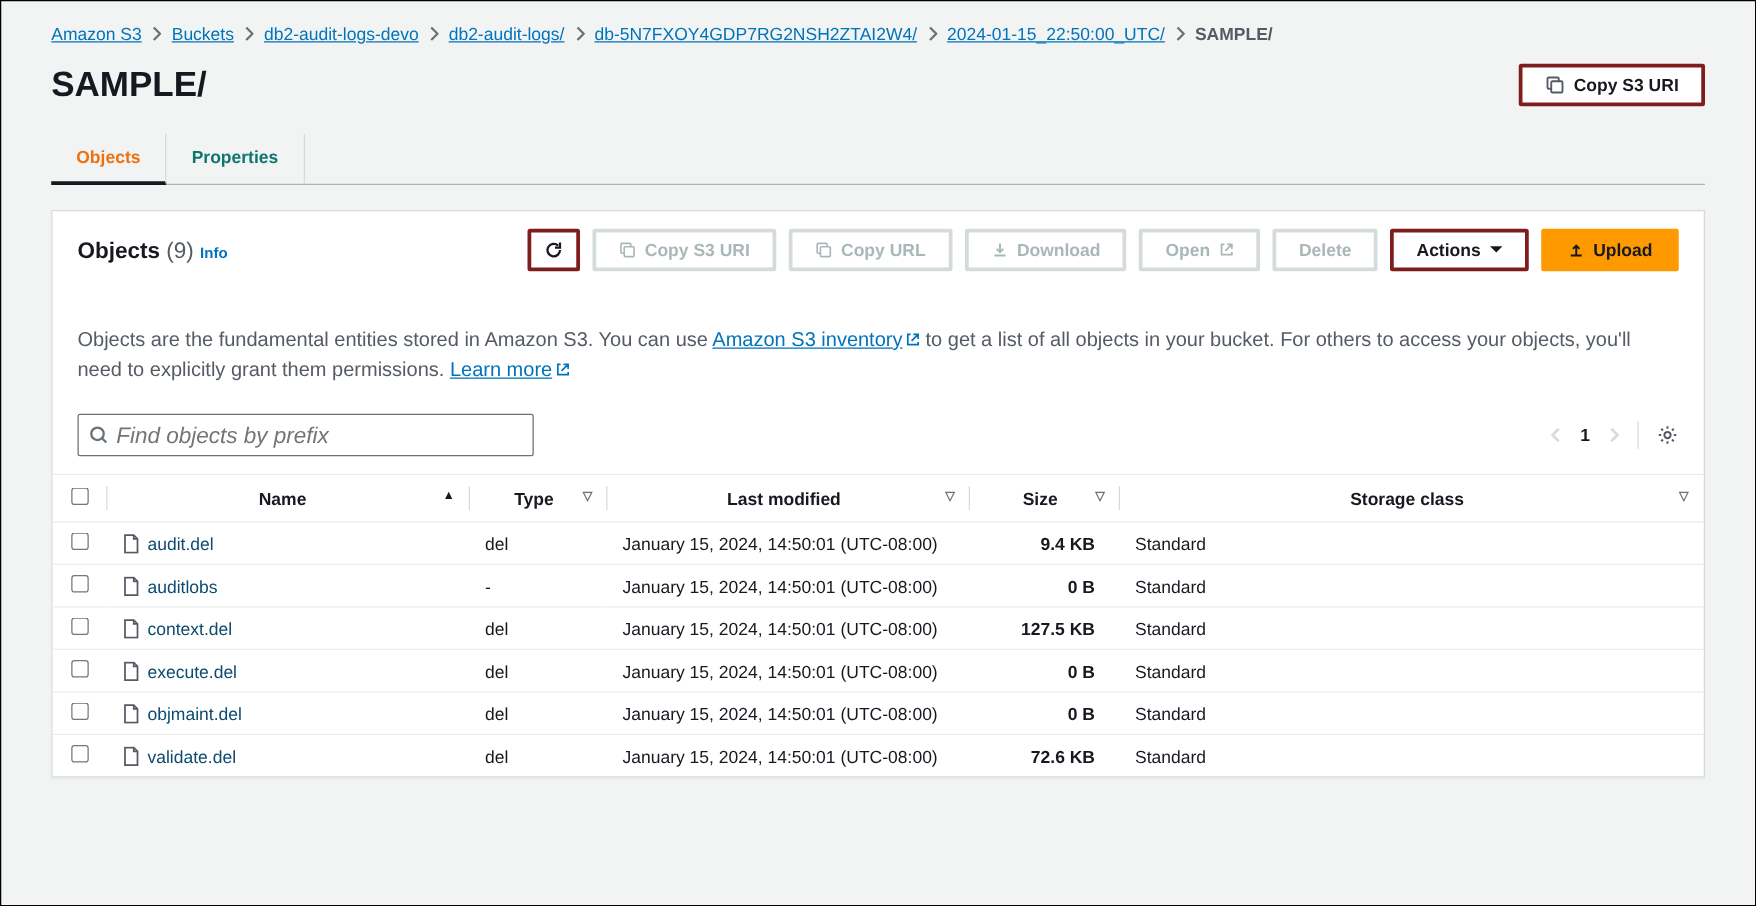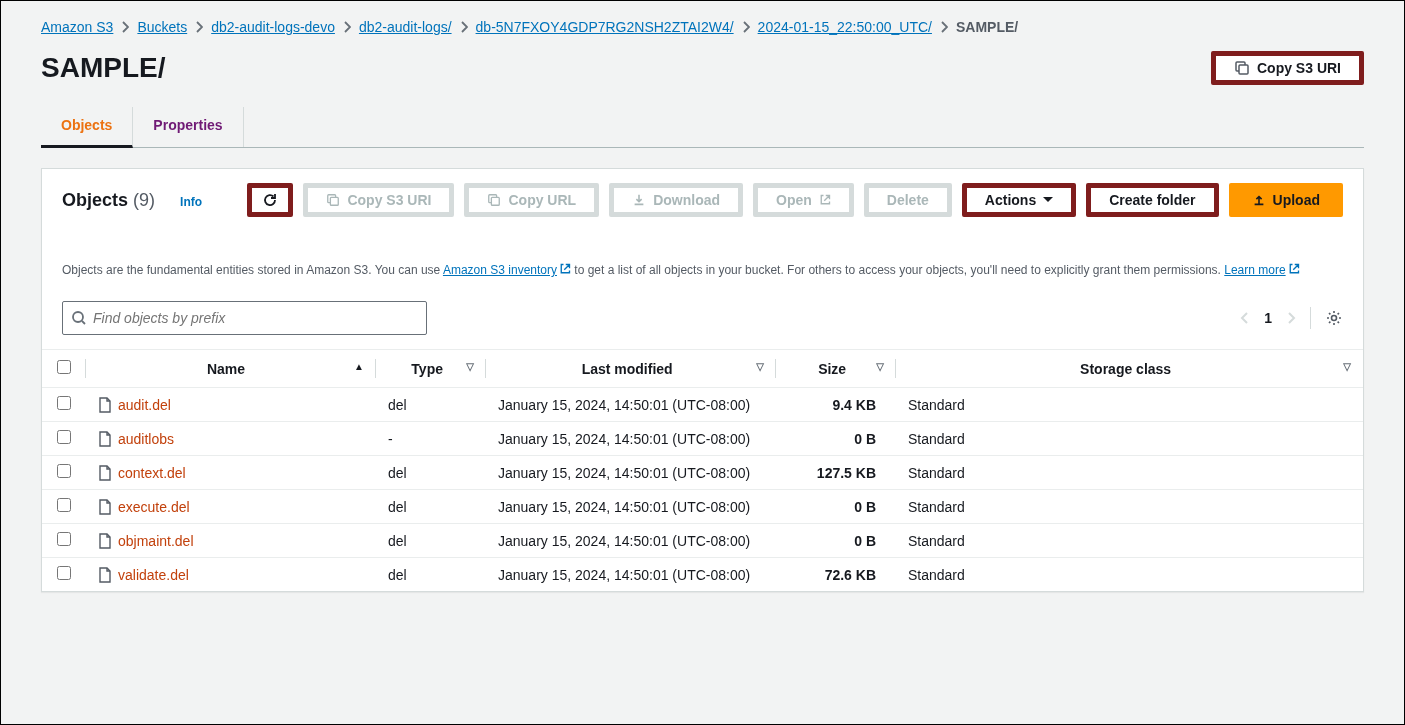--- a/index.html
+++ b/index.html
@@ -31,62 +31,62 @@
     justify-content: space-between;
     align-items: center;
     margin-bottom: 22px;
   }
   h1 { font-size: 28px; font-weight: 700; color: #16191f; }
   .btn {
     display: inline-flex;
     align-items: center;
     gap: 7px;
     background: #fff;
-    border: 5px solid #7f1d1d;
+    border: 3px solid #7f1d1d;
     border-radius: 2px;
     padding: 6px 18px;
     font-size: 14px;
     font-weight: 700;
     color: #16191f;
     cursor: pointer;
     height: 34px;
   }
   .btn.primary { background: #ff9900; border-color: #ff9900; color: #16191f; }
   .btn.disabled { color: #aab7b8; border-color: #d5dbdb; cursor: default; }
   .btn.icon-only { padding: 6px 10px; }
   .tabs {
     display: flex;
     border-bottom: 1px solid #aab7b8;
     margin-bottom: 20px;
   }
   .tab {
     padding: 10px 20px 12px 20px;
     font-weight: 700;
-    color: #701a75;
+    color: #0f766e;
     cursor: pointer;
     border-right: 1px solid #d5dbdb;
   }
   .tab.active { color: #ec7211; border-bottom: 3px solid #16191f; margin-bottom: -1px; }
   .panel {
     background: #fff;
     border: 1px solid #d5dbdb;
     box-shadow: 0 1px 1px rgba(0,0,0,0.05);
   }
   .panel-header { padding: 14px 20px 8px 20px; }
   .panel-header-row {
     display: flex;
     justify-content: space-between;
     align-items: center;
     margin-bottom: 6px;
   }
   .panel-title { font-size: 18px; font-weight: 700; }
   .panel-title .count { font-weight: 400; color: #545b64; }
-  .info-link { color: #0073bb; font-size: 12px; font-weight: 700; margin-left: 20px; cursor: pointer; }
+  .info-link { color: #0073bb; font-size: 12px; font-weight: 700; margin-left: 0; cursor: pointer; }
   .btn-row { display: flex; gap: 10px; flex-wrap: wrap; }
-  .panel-desc { font-size: 12px; color: #545b64; line-height: 1.5; margin-top: 44px; }
+  .panel-desc { font-size: 16px; color: #545b64; line-height: 1.5; margin-top: 44px; }
   .panel-desc a { color: #0073bb; text-decoration: underline; }
   .ext-icon { display: inline-block; width: 12px; height: 12px; vertical-align: -1px; margin-left: 2px; }
   .search-row {
     display: flex;
     justify-content: space-between;
     align-items: center;
     padding: 14px 20px;
   }
   .search-box {
     display: flex;
@@ -94,21 +94,21 @@
     border: 1px solid #687078;
     border-radius: 2px;
     width: 365px;
     height: 34px;
     padding: 0 8px;
   }
   .search-box input {
     border: none;
     outline: none;
     flex: 1;
-    font-size: 14px;
+    font-size: 18px;
     font-style: italic;
     color: #687078;
     padding-left: 6px;
     background: transparent;
   }
   .pager { display: flex; align-items: center; gap: 14px; }
   .pager .pagenum { font-weight: 700; font-size: 14px; }
   .pager-arrow, .gear { color: #687078; cursor: pointer; }
   .pager-arrow.disabled { color: #d5dbdb; cursor: default; }
   .pager-divider { width: 1px; height: 22px; background: #d5dbdb; }
@@ -135,21 +135,21 @@
   tbody td {
     padding: 8px 12px;
     border-bottom: 1px solid #eaeded;
     font-size: 14px;
     vertical-align: middle;
   }
   tbody tr:last-child td { border-bottom: none; }
   .chk { width: 14px; height: 14px; cursor: pointer; }
   .checkbox-cell { width: 44px; text-align: center; }
   .name-cell { white-space: nowrap; }
-  .name-link { color: #c2410c; cursor: pointer; }
+  .name-link { color: #0c4a6e; cursor: pointer; }
   .file-icon { display: inline-block; width: 14px; height: 16px; vertical-align: -3px; margin-right: 6px; }
   .size-cell { text-align: right; padding-right: 20px; font-weight: bold; }
   svg { display: block; }
 </style>
 </head>
 <body>
 
 <div class="page">
 
   <div class="breadcrumb" id="breadcrumb">
@@ -266,23 +266,20 @@
           <button class="btn disabled">
             <span>Delete</span>
           </button>
           <button class="btn">
             <span>Actions</span>
             <span>
               <svg width="10" height="10" viewBox="0 0 10 10" fill="#16191f">
                   <path d="M0 2l5 5 5-5z"></path>
                 </svg>
             </span>
-          </button>
-          <button class="btn">
-            <span>Create folder</span>
           </button>
           <button class="btn primary">
             <span>
               <svg width="14" height="14" viewBox="0 0 16 16" fill="none" stroke="#16191f" stroke-width="1.8">
                   <path d="M8 12V4M5 7l3-3 3 3M3 13h10"></path>
                 </svg>
             </span>
             <span>Upload</span>
           </button>
         </div>

